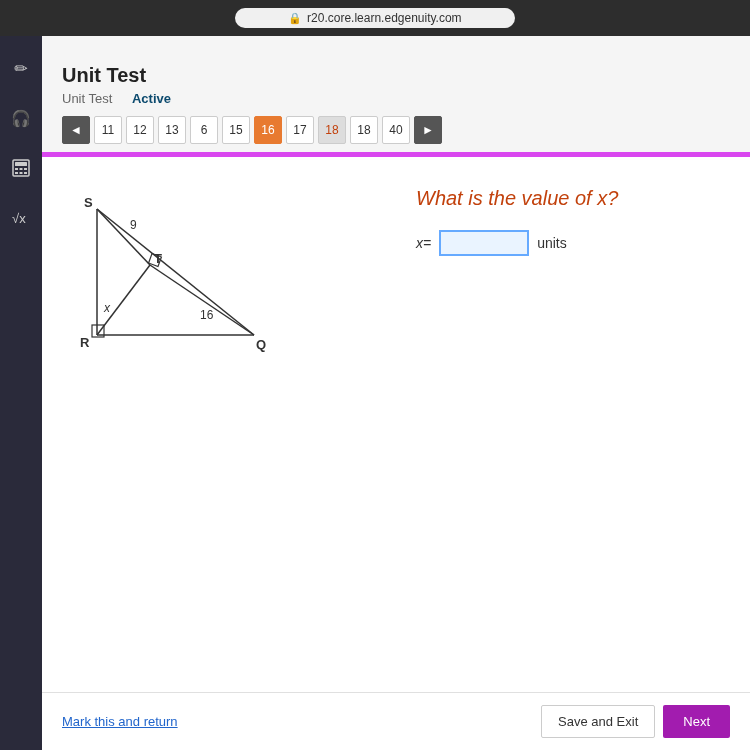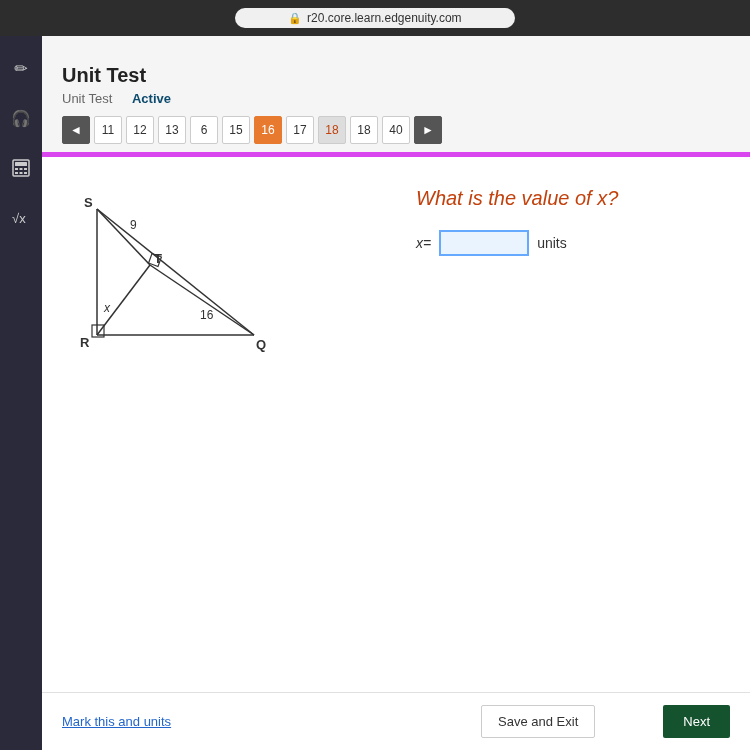--- a/index.html
+++ b/index.html
@@ -214,42 +214,41 @@
 
     .mark-return-link {
       color: #2266cc;
       font-size: 13px;
       text-decoration: underline;
       cursor: pointer;
     }
 
     .footer-buttons {
       display: flex;
-      gap: 24px;
+      gap: 8px;
     }
 
     .btn-save-exit {
       background: white;
       border: 1px solid #ccc;
       padding: 8px 16px;
       font-size: 13px;
       cursor: pointer;
       color: #333;
       border-radius: 2px;
     }
 
     .btn-next {
-      background: #14532d;
+      background: #a21caf;
       border: none;
       padding: 8px 20px;
       font-size: 13px;
       cursor: pointer;
       color: white;
       border-radius: 2px;
-      margin-left: 44px;
     }
 
     svg text {
       font-family: Arial, sans-serif;
     }
   </style>
 </head>
 <body>
 
 <div class="browser-chrome">
@@ -347,21 +346,21 @@
         <div class="answer-row">
           <span class="answer-label">x=</span>
           <input class="answer-input" type="text" value="" style="">
           <span class="answer-unit">units</span>
         </div>
       </div>
 
     </div>
 
     <div class="page-footer">
-      <a class="mark-return-link">Mark this and units</a>
+      <a class="mark-return-link">Mark this and return</a>
       <div class="footer-buttons">
         <button class="btn-save-exit">Save and Exit</button>
         <button class="btn-next">Next</button>
       </div>
     </div>
 
   </div>
 </div>
 
 </body></html>

